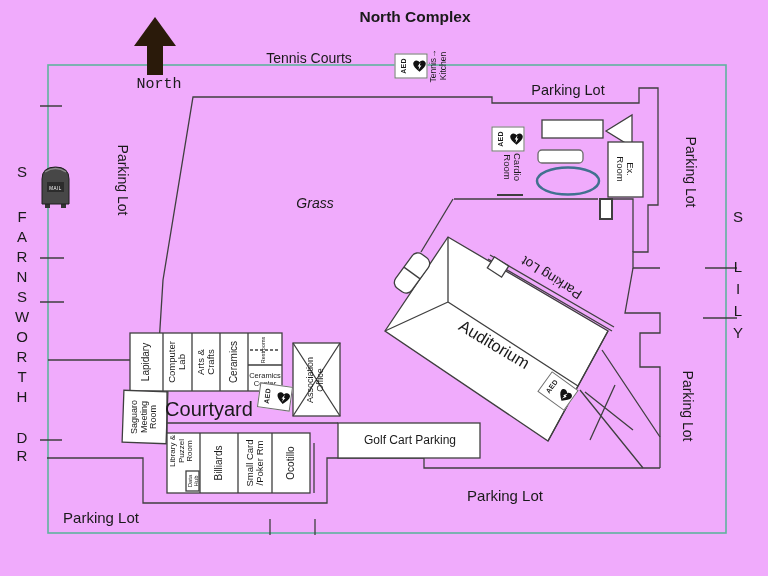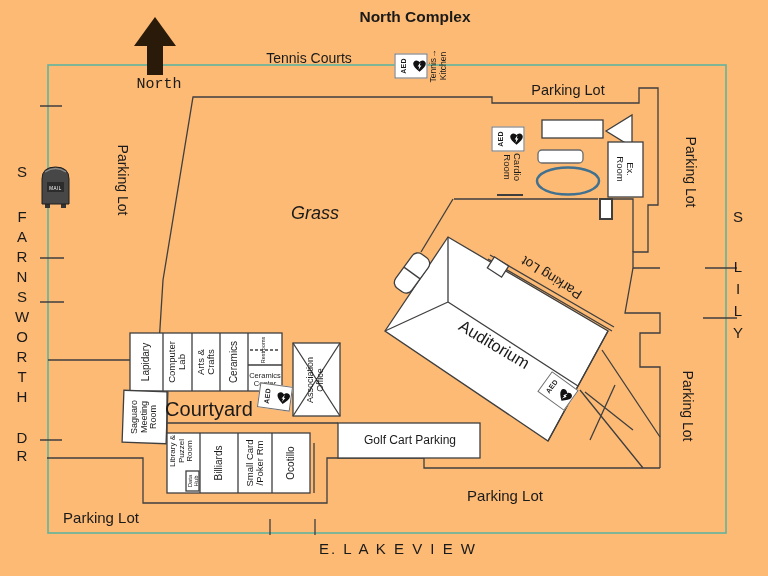--- a/index.html
+++ b/index.html
@@ -1,16 +1,16 @@
 <!DOCTYPE html>
 <html><head>
 <meta charset="utf-8">
 <style>
   html,body{margin:0;padding:0;background:#fff;}
-  .map{position:relative;width:768px;height:576px;background:#fdba74;overflow:hidden;
+  .map{position:relative;width:768px;height:576px;background:#f0abfc;overflow:hidden;
        font-family:"Liberation Sans",sans-serif;color:#1a1a1a;}
   svg.base{position:absolute;left:0;top:0;}
   .lbl{position:absolute;white-space:pre-line;text-align:center;line-height:1.08;
        transform:translate(-50%,-50%) rotate(var(--r,0deg));transform-origin:center;}
   .b{font-weight:bold;}
   .i{font-style:italic;}
   .aed{position:absolute;width:31px;height:23px;background:#fff;border:1px solid #6e6e6e;
        display:flex;align-items:center;justify-content:center;gap:1px;
        transform:translate(-50%,-50%) rotate(var(--r,0deg));}
   .aed-word{font-weight:bold;font-size:7px;letter-spacing:0.2px;transform:rotate(-90deg);}
@@ -91,21 +91,21 @@
       <path d="M42,204 V179 Q42,167 55.5,167 Q69,167 69,179 V204 Z" fill="#474747" stroke="#1e1e1e" stroke-width="1"></path>
       <path d="M45,172 Q55.5,165 66,172" fill="none" stroke="#8a8a8a" stroke-width="1.5"></path>
       <rect x="47" y="182" width="17" height="10" fill="#2c2c2c"></rect>
       <text x="55.5" y="189.5" text-anchor="middle" font-size="4.5" fill="#ffffff" letter-spacing="0.5">MAIL</text>
     </g>
   </svg>
 
   <div class="lbl b" style="left:415px;top:17px;font-size:15.5px;">North Complex</div>
   <div class="lbl" style="left:159px;top:85px;font-size:15px;font-family:Liberation Mono, monospace;">North</div>
   <div class="lbl" style="left:309px;top:59px;font-size:14px;">Tennis Courts</div>
-  <div class="lbl i" style="left:315px;top:214px;font-size:18px;">Grass</div>
+  <div class="lbl i" style="left:315px;top:204px;font-size:14px;">Grass</div>
 
   <div class="lbl" style="left:568px;top:91px;font-size:14.5px;">Parking Lot</div>
   <div class="lbl" style="left:122px;top:180px;font-size:14px;--r:90deg;">Parking Lot</div>
   <div class="lbl" style="left:690px;top:172px;font-size:14px;--r:90deg;">Parking Lot</div>
   <div class="lbl" style="left:687px;top:406px;font-size:14px;--r:90deg;">Parking Lot</div>
   <div class="lbl" style="left:505px;top:496px;font-size:15px;">Parking Lot</div>
   <div class="lbl" style="left:101px;top:518px;font-size:15px;">Parking Lot</div>
   <div class="lbl" style="left:552px;top:277px;font-size:13.5px;--r:212deg;">Parking Lot</div>
   <div class="lbl" style="left:410px;top:440px;font-size:12px;">Golf Cart Parking</div>
   <div class="lbl" style="left:209px;top:410px;font-size:20px;">Courtyard</div>
@@ -152,21 +152,20 @@
 R
 T
 H</div>
   <div class="lbl" style="left:22px;top:447px;font-size:15px;line-height:18px;">D
 R</div>
   <div class="lbl" style="left:738px;top:217px;font-size:15px;">S</div>
   <div class="lbl" style="left:738px;top:300px;font-size:15px;line-height:22px;">L
 I
 L
 Y</div>
-  <div class="lbl" style="left:398px;top:549px;font-size:15px;letter-spacing:2px;">E. L A K E V I E W</div>
 
   <div class="aed" style="left:411px;top:66px;">
     <span class="aed-word">AED</span>
     <svg width="14" height="13" viewBox="0 0 14 13">
       <path d="M7,12.3 C3.2,9.1 0.7,6.6 0.7,4.2 C0.7,2.3 2.2,1 3.9,1 C5.1,1 6.3,1.7 7,2.8 C7.7,1.7 8.9,1 10.1,1 C11.8,1 13.3,2.3 13.3,4.2 C13.3,6.6 10.8,9.1 7,12.3 Z" fill="#111"></path>
       <polygon points="8,2.8 5.2,7 6.8,7 6,10.5 8.9,6 7.3,6" fill="#fff"></polygon>
     </svg>
   </div>
   <div class="aed" style="left:508px;top:139px;">
     <span class="aed-word">AED</span>

